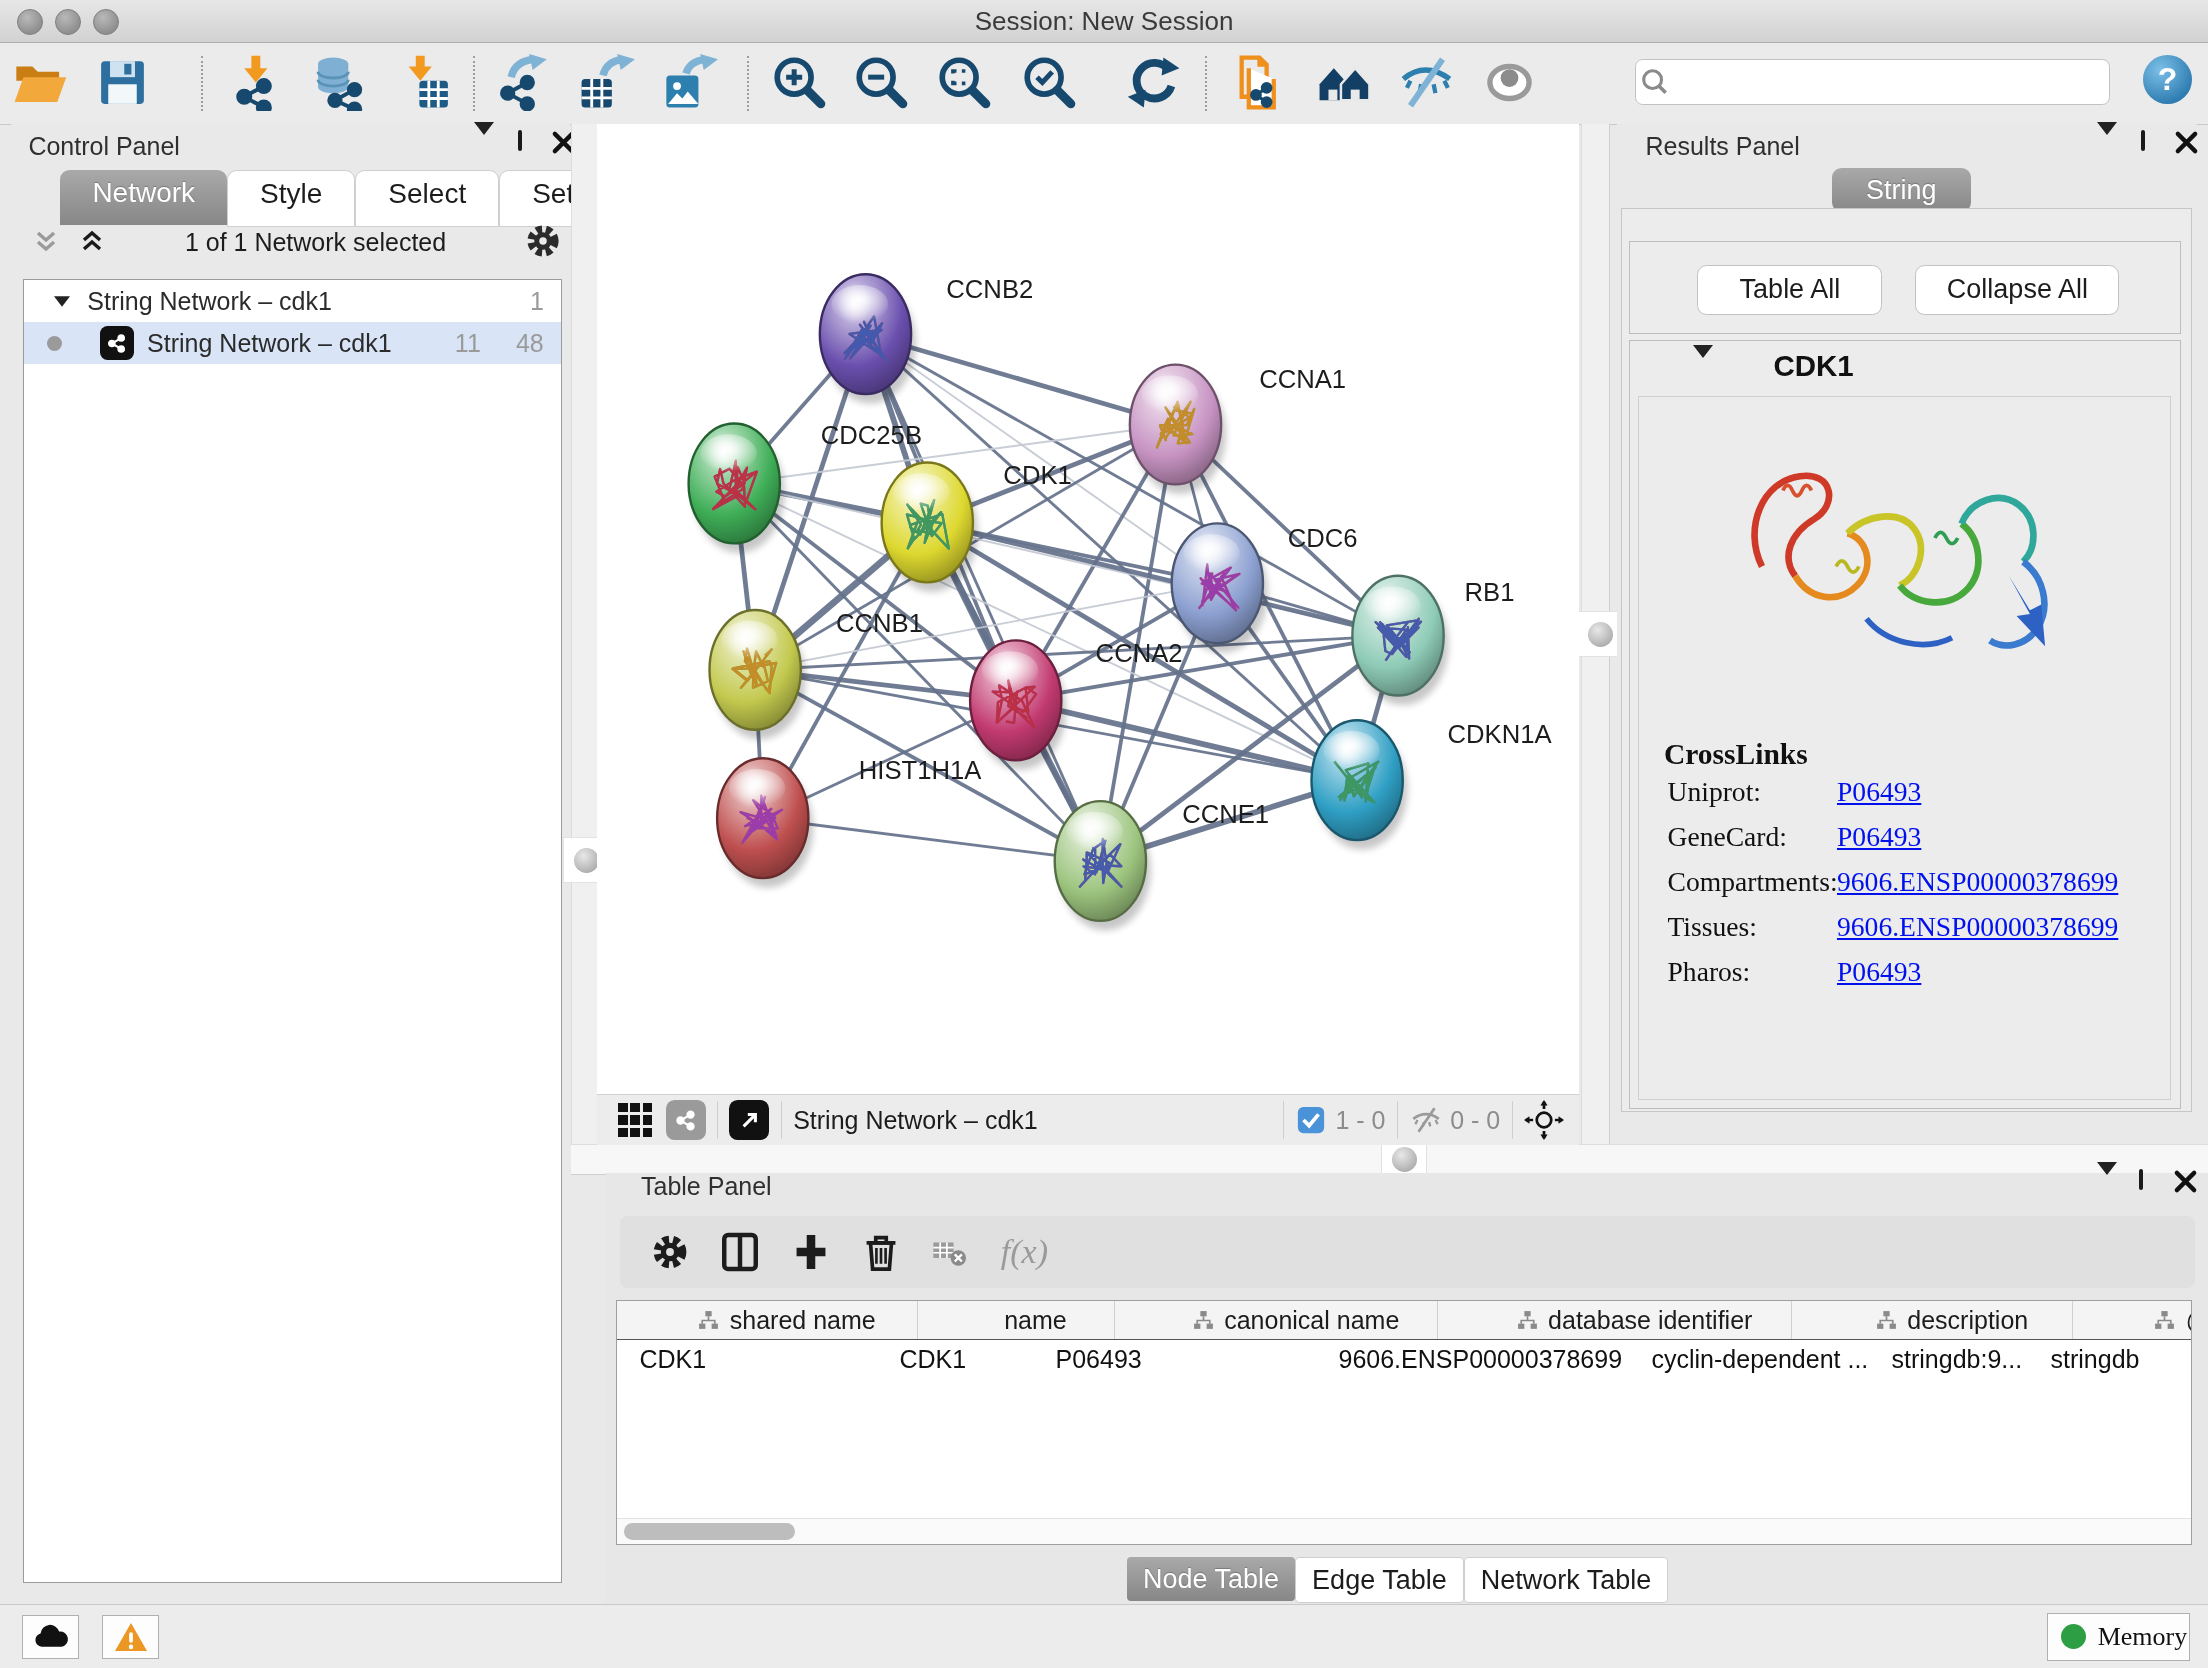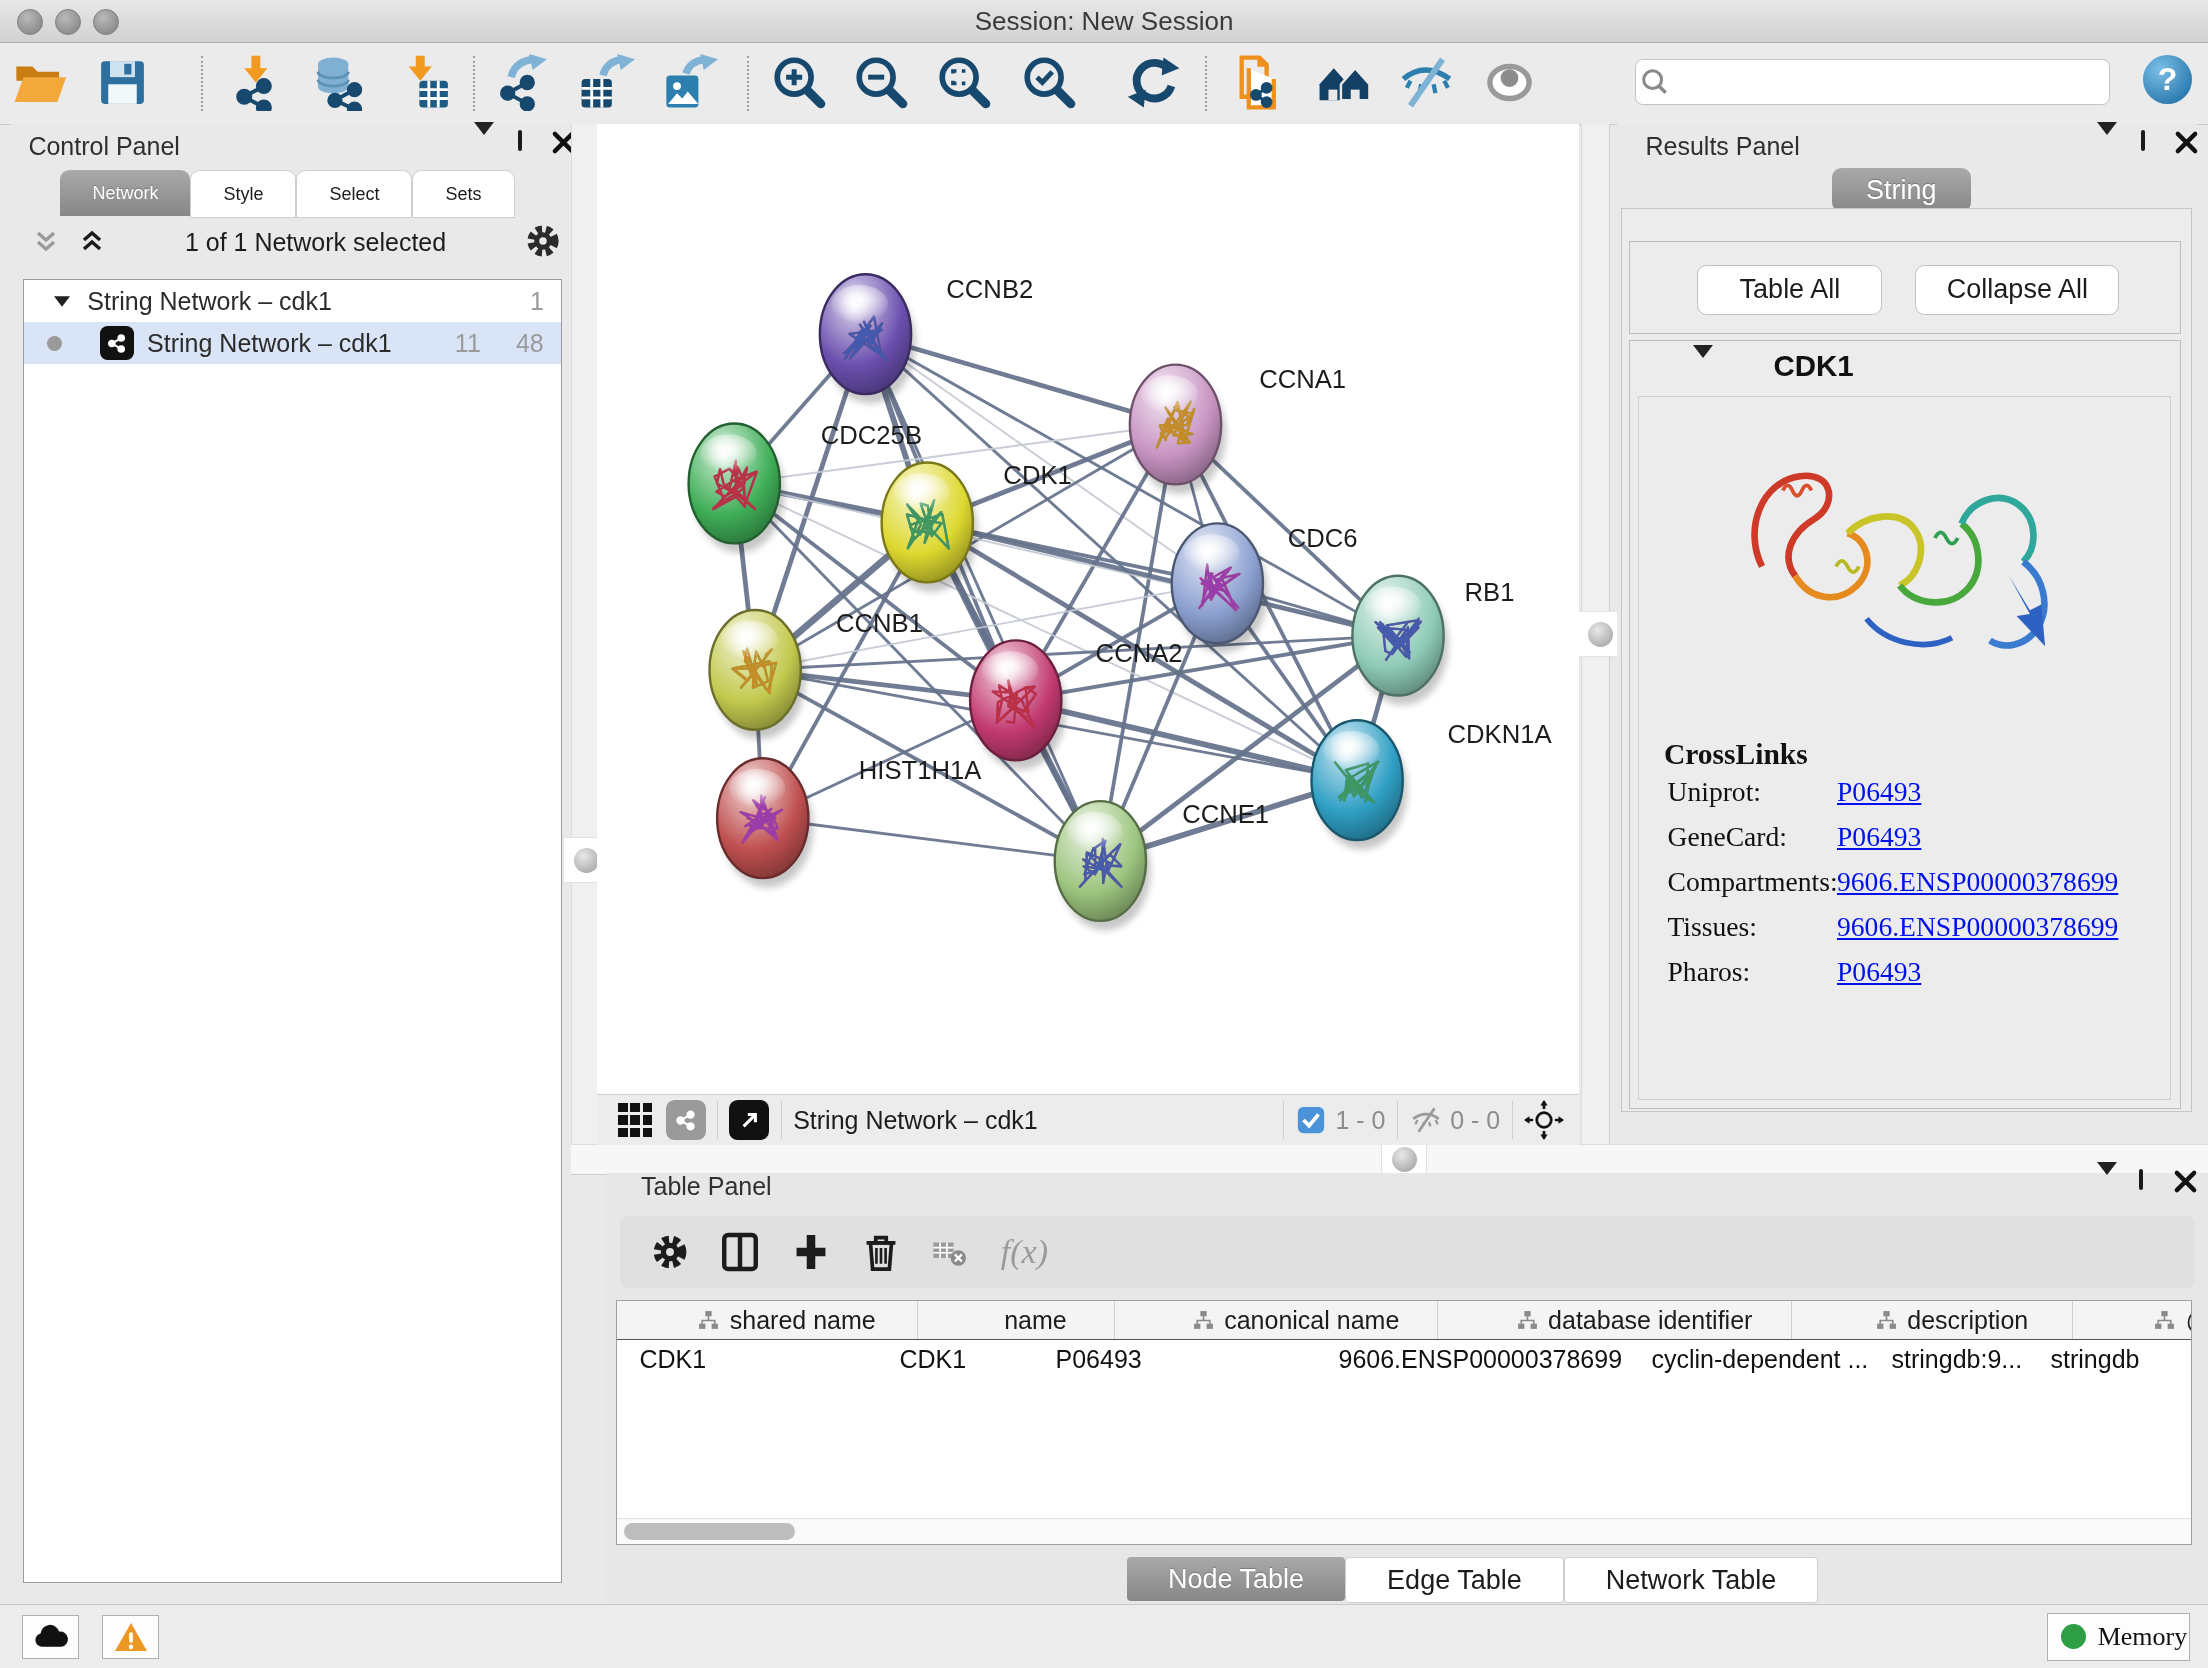--- a/index.html
+++ b/index.html
@@ -26,21 +26,21 @@
   
   .phead{position:absolute;font-size:25px;color:#2f2f2f;}
   .wb{position:absolute;top:0;display:inline-block;}
   .tri-down{width:0;height:0;border-left:10.5px solid transparent;border-right:10.5px solid transparent;border-top:13.3px solid #222;}
   .sqbtn{width:21px;height:21px;border:2.9px solid #1a1a1a;border-radius:3.8px;}
   .graytab{background:linear-gradient(#a9a9a9,#878787);color:#fff;text-shadow:0 -1px 1px rgba(0,0,0,.25);}
   .whitetab{background:#fff;color:#1c1c1c;border:1px solid #cfcfcf;}
   
   .cpanel{position:absolute;left:11.4px;top:124px;width:559px;height:1461px;background:#e9e9e9;}
   .ctabs{position:absolute;left:49px;top:46px;height:46px;display:flex;}
-  .ctab{height:46px;line-height:46px;padding:0 32px;font-size:18px;border-radius:9.5px 9.5px 0 0;}
+  .ctab{height:55px;line-height:46px;padding:0 32px;font-size:28px;border-radius:9.5px 9.5px 0 0;}
   .selrow{position:absolute;left:19px;top:97px;width:533px;height:42px;display:flex;align-items:center;}
   .treebox{position:absolute;left:11.4px;top:155px;width:537px;height:1302px;background:#fff;border:1.9px solid #9b9b9b;}
   .trow{position:relative;height:42px;display:flex;align-items:center;font-size:25px;}
   .trow .cnt{position:absolute;color:#9a9a9a;}
   .selectedrow{background:#d9e5f7;}
   
   .vdiv{position:absolute;top:124px;width:27px;height:1021px;background:#f0f0f0;border-left:1px solid #dcdcdc;border-right:1px solid #cfcfcf;}
   .hdiv{position:absolute;left:571px;top:1144px;width:1638px;height:28.5px;background:#f7f7f7;border-top:1px solid #ddd;border-bottom:1px solid #cfcfcf;}
   .handle{position:absolute;width:44px;height:44px;background:#fff;border:1px solid #e2e2e2;display:flex;align-items:center;justify-content:center;}
   .handle i{width:25px;height:25px;border-radius:50%;background:radial-gradient(circle at 38% 32%,#e8e8e8,#aaa 80%);}
@@ -73,21 +73,21 @@
   .fx{font-family:"Liberation Serif",serif;font-style:italic;font-size:34px;color:#9a9a9a;margin-left:32px;}
   .dtable{position:absolute;left:9.5px;top:127px;width:1574px;height:243px;background:#fff;border:1.9px solid #9f9f9f;overflow:hidden;}
   .thead{display:flex;height:38px;background:#f4f4f4;border-bottom:1.9px solid #555;}
   .th{display:flex;align-items:center;justify-content:center;gap:9.5px;font-size:25px;color:#1c1c1c;
      border-right:1px solid #d0d0d0;overflow:hidden;white-space:nowrap;flex:none;margin-left:40px;}
   .drow{display:flex;height:38px;align-items:center;font-size:25px;color:#111;}
   .td{padding-left:23px;overflow:hidden;white-space:nowrap;flex:none;}
   .hscroll{position:absolute;left:0;bottom:0;width:100%;height:25px;background:#fafafa;border-top:1px solid #e2e2e2;}
   .hthumb{position:absolute;left:7.6px;top:3.8px;width:171px;height:17px;border-radius:8.6px;background:#bdbdbd;}
   .ttabs{position:absolute;left:521px;top:384px;display:flex;height:44px;}
-  .ttab{height:44px;line-height:44px;padding:0 41px;font-size:27px;border-radius:4px;}
+  .ttab{height:44px;line-height:44px;padding:0 16px;font-size:27px;border-radius:4px;}
   
   .statusbar{position:absolute;left:0;top:1604px;width:2208px;height:65px;background:#ececec;border-top:1.9px solid #c9c9c9;}
   .sbtn{position:absolute;top:9.5px;width:55px;height:42px;background:#fdfdfd;border:1.9px solid #b0b0b0;
     display:flex;align-items:center;justify-content:center;}
   .membtn{position:absolute;left:2047px;top:7.6px;width:141px;height:46px;background:#fdfdfd;border:1.9px solid #b0b0b0;
     display:flex;align-items:center;font-size:26px;color:#111;font-family:Liberation Serif, serif;}
   .memdot{width:25px;height:25px;border-radius:50%;background:#2e9e44;margin:0 11.4px 0 13.3px;}
   .chev{display:inline-block;}
 </style>
 </head>

